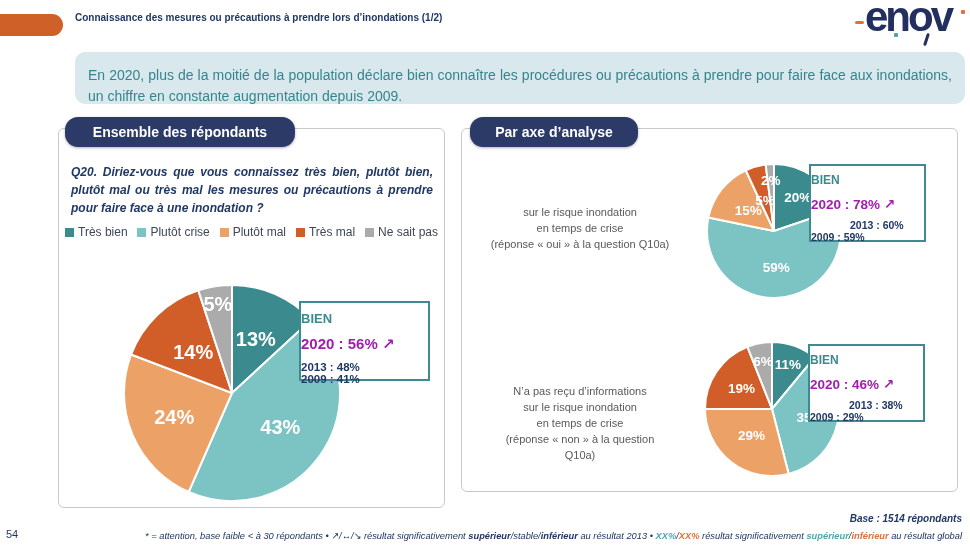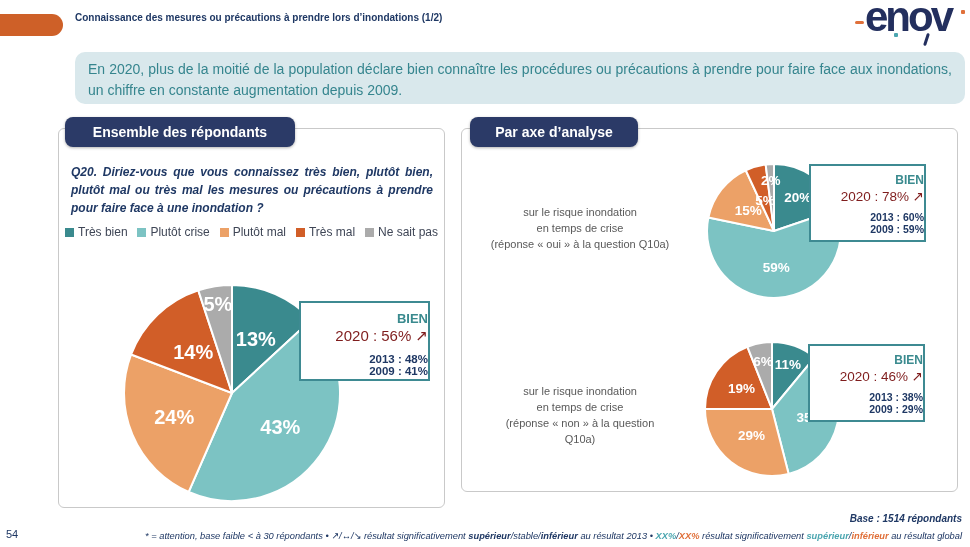--- a/index.html
+++ b/index.html
@@ -13,56 +13,56 @@
   .logo{position:absolute;left:852px;top:0px;width:116px;height:48px;}
   .logo-text{position:absolute;left:13px;top:-7px;font-size:42px;font-weight:bold;color:#232F5E;
              letter-spacing:-3px;}
   .logo-dash{position:absolute;left:3px;top:21px;width:9px;height:3px;border-radius:2px;background:#E0703A;}
   .logo-dot-teal{position:absolute;left:42px;top:33px;width:4px;height:4px;border-radius:1px;background:#4BA6B0;}
   .logo-handle{position:absolute;left:73px;top:33px;width:3px;height:13px;background:#232F5E;
                transform:rotate(18deg);border-radius:2px;}
   .logo-dot-orange{position:absolute;left:109px;top:10px;width:4px;height:4px;border-radius:1px;background:#E0703A;}
   
   .summary{position:absolute;left:75px;top:52px;width:890px;height:52px;background:#D9E8EC;
-           border-radius:10px;box-sizing:border-box;padding:7px 13px;}
+           border-radius:10px;box-sizing:border-box;padding:13px 13px;}
   .summary-text{font-size:14px;line-height:1.5;color:#35858E;text-align:justify;}
   
   .panel{position:absolute;background:#fff;border:1px solid #C9C9C9;border-radius:6px;}
   .panel-left{left:58px;top:128px;width:385px;height:378px;}
   .panel-right{left:461px;top:128px;width:495px;height:362px;}
   .pill{position:absolute;background:#2B3A67;color:#fff;font-weight:bold;font-size:14px;
-        border-radius:8px;height:30px;line-height:30px;text-align:center;
+        border-radius:13px;height:30px;line-height:30px;text-align:center;
         box-shadow:0 1px 3px rgba(0,0,0,.3);z-index:5;}
   .pill-left{left:65px;top:117px;width:230px;}
   .pill-right{left:470px;top:117px;width:168px;}
   .question{position:absolute;left:12px;top:34px;width:362px;font-size:12px;font-weight:bold;
             font-style:italic;color:#1F3864;text-align:justify;line-height:1.5;}
   .legend{position:absolute;left:6px;top:96px;width:373px;display:flex;justify-content:space-between;
           font-size:12px;color:#3F4656;}
   .legend-item{display:flex;align-items:center;white-space:nowrap;}
   .sw{display:inline-block;width:9px;height:9px;margin-right:4px;}
   svg.pie{position:absolute;}
   .pie-left{left:62px;top:153px;}
   .pie-top{left:242px;top:32px;}
   .pie-bottom{left:240px;top:210px;}
   
   .bien{position:absolute;background:#fff;border:2px solid #3E8A92;box-sizing:border-box;
-        text-align:right;z-index:4;}
+        text-align:left;z-index:4;}
   .bien-left{left:240px;top:172px;width:131px;height:80px;padding-top:8px;}
   .bien-t1{left:347px;top:35px;}
   .bien-t2{left:346px;top:215px;}
   .bien-sm{width:117px;height:78px;padding-top:7px;}
   .bien-title{font-weight:bold;color:#3A8A8E;font-size:13px;}
-  .bien-current{font-weight:normal;color:#7f1d1d;font-size:15px;margin-top:1px;}
+  .bien-current{font-weight:bold;color:#a21caf;font-size:15px;margin-top:9px;}
   .bien-year{font-weight:bold;color:#1F3864;font-size:11.5px;}
   .bien-year:nth-of-type(3){margin-top:8px;}
   .bien-sm .bien-title{font-size:12px;}
   .bien-sm .bien-current{font-size:13.5px;}
   .bien-sm .bien-year{font-size:10.5px;}
-  .bien-sm .bien-year:nth-of-type(3){margin-top:7px;}
+  .bien-sm .bien-year:nth-of-type(3){margin-top:7px;padding-left:39px;}
   
   .axis-label{position:absolute;left:28px;width:180px;text-align:center;font-size:11px;
               color:#595959;line-height:1.45;}
   .axis-label-1{top:76px;}
   .axis-label-2{top:255px;}
   
   .footer-base{position:absolute;right:8px;top:513px;font-size:10px;font-weight:bold;
                font-style:italic;color:#1F3864;}
   .footer-note{position:absolute;right:8px;top:530px;font-size:9.3px;font-style:italic;
                color:#1F3864;white-space:nowrap;}
@@ -153,20 +153,21 @@
         <text x="66.83432206198894" y="19.17849979395738" text-anchor="middle" dominant-baseline="central" fill="#fff" font-weight="bold" font-size="13.5">2%</text>
       </svg>
     <div class="bien bien-sm bien-t1">
       <div class="bien-title">BIEN</div>
       <div class="bien-current">2020 : 78% ↗</div>
       <div class="bien-year">2013 : 60%</div>
       <div class="bien-year">2009 : 59%</div>
     </div>
 
     <div class="axis-label axis-label-2">
+      <div>N’a pas reçu d’informations</div>
       <div>sur le risque inondation</div>
       <div>en temps de crise</div>
       <div>(réponse « non » à la question Q10a)</div>
     </div>
     <svg class="pie pie-bottom" width="140" height="140">
         <path d="M 70 70 L 70 3 A 67 67 0 0 1 112.70740731316221 18.375612734022127 Z" fill="#3A8A8E" stroke="#fff" stroke-width="2" stroke-linejoin="round"></path>
         <path d="M 70 70 L 112.70740731316221 18.375612734022127 A 67 67 0 0 1 86.66222244004527 134.89507179561826 Z" fill="#7CC3C3" stroke="#fff" stroke-width="2" stroke-linejoin="round"></path>
         <path d="M 70 70 L 86.66222244004527 134.89507179561826 A 67 67 0 0 1 3 70.00000000000001 Z" fill="#ECA167" stroke="#fff" stroke-width="2" stroke-linejoin="round"></path>
         <path d="M 70 70 L 3 70.00000000000001 A 67 67 0 0 1 45.33565497012658 7.70497544548715 Z" fill="#D15E28" stroke="#fff" stroke-width="2" stroke-linejoin="round"></path>
         <path d="M 70 70 L 45.33565497012658 7.70497544548715 A 67 67 0 0 1 69.99999999999999 3 Z" fill="#ABABAB" stroke="#fff" stroke-width="2" stroke-linejoin="round"></path>

